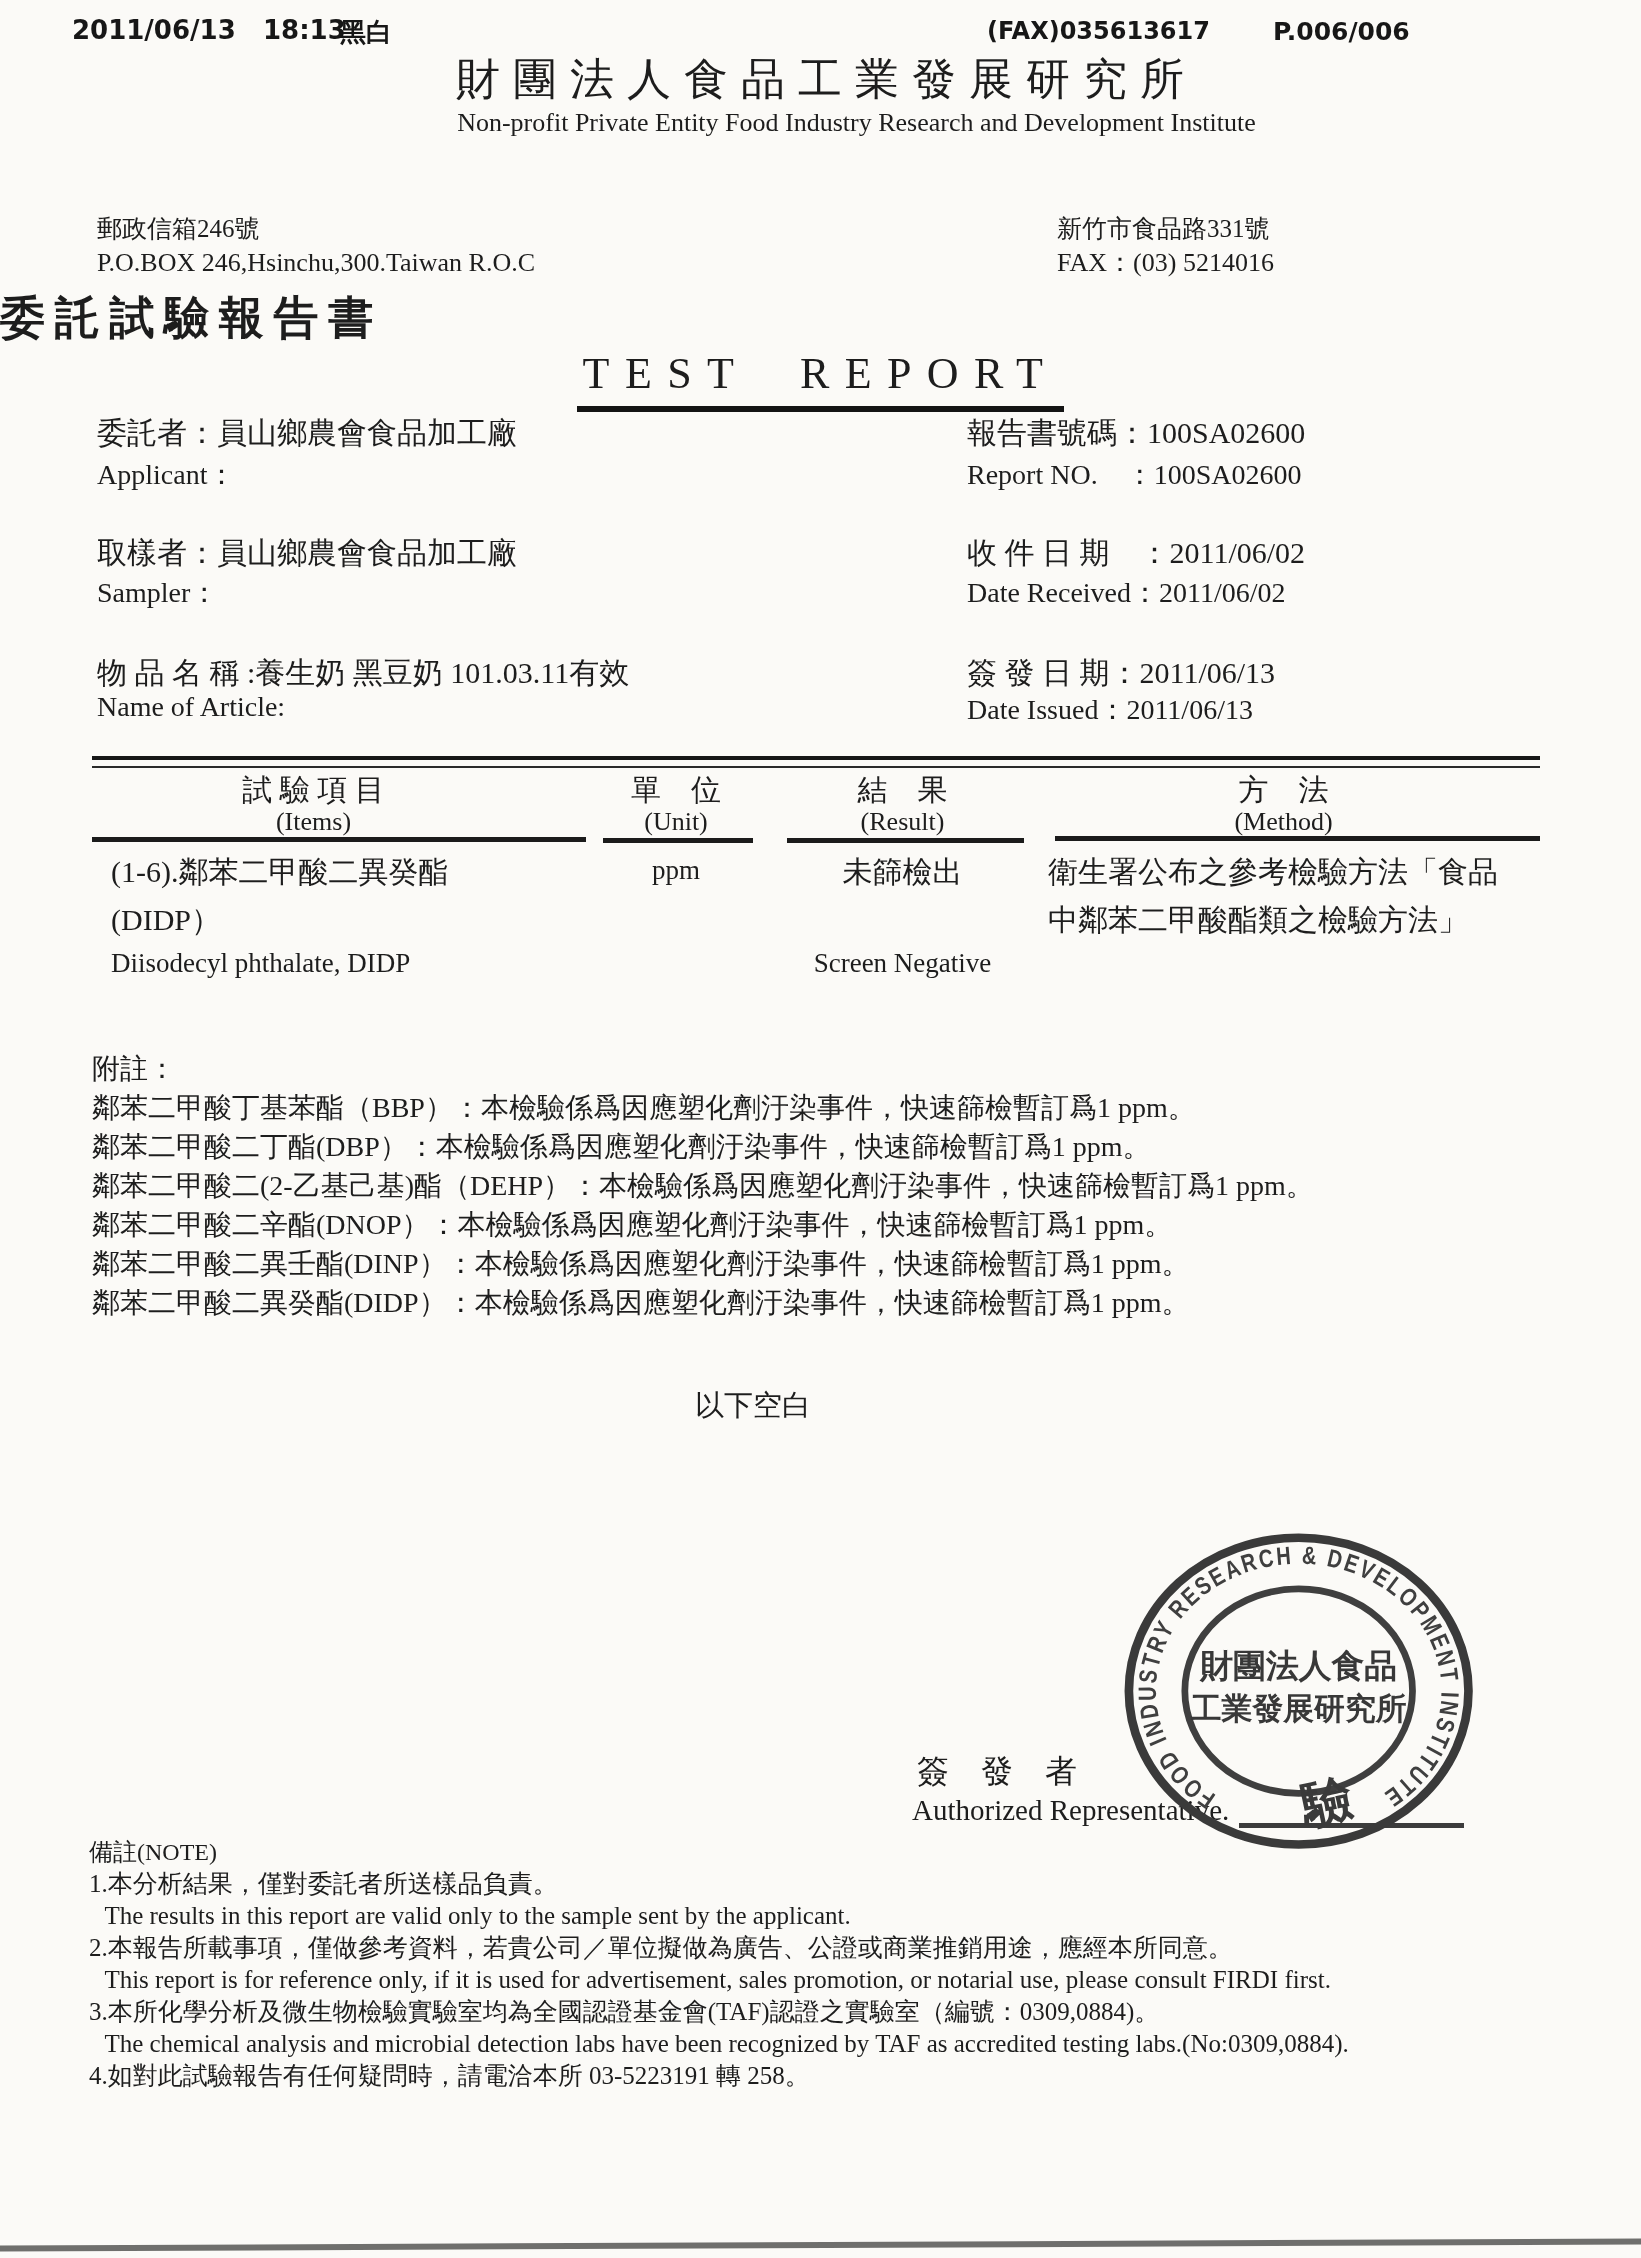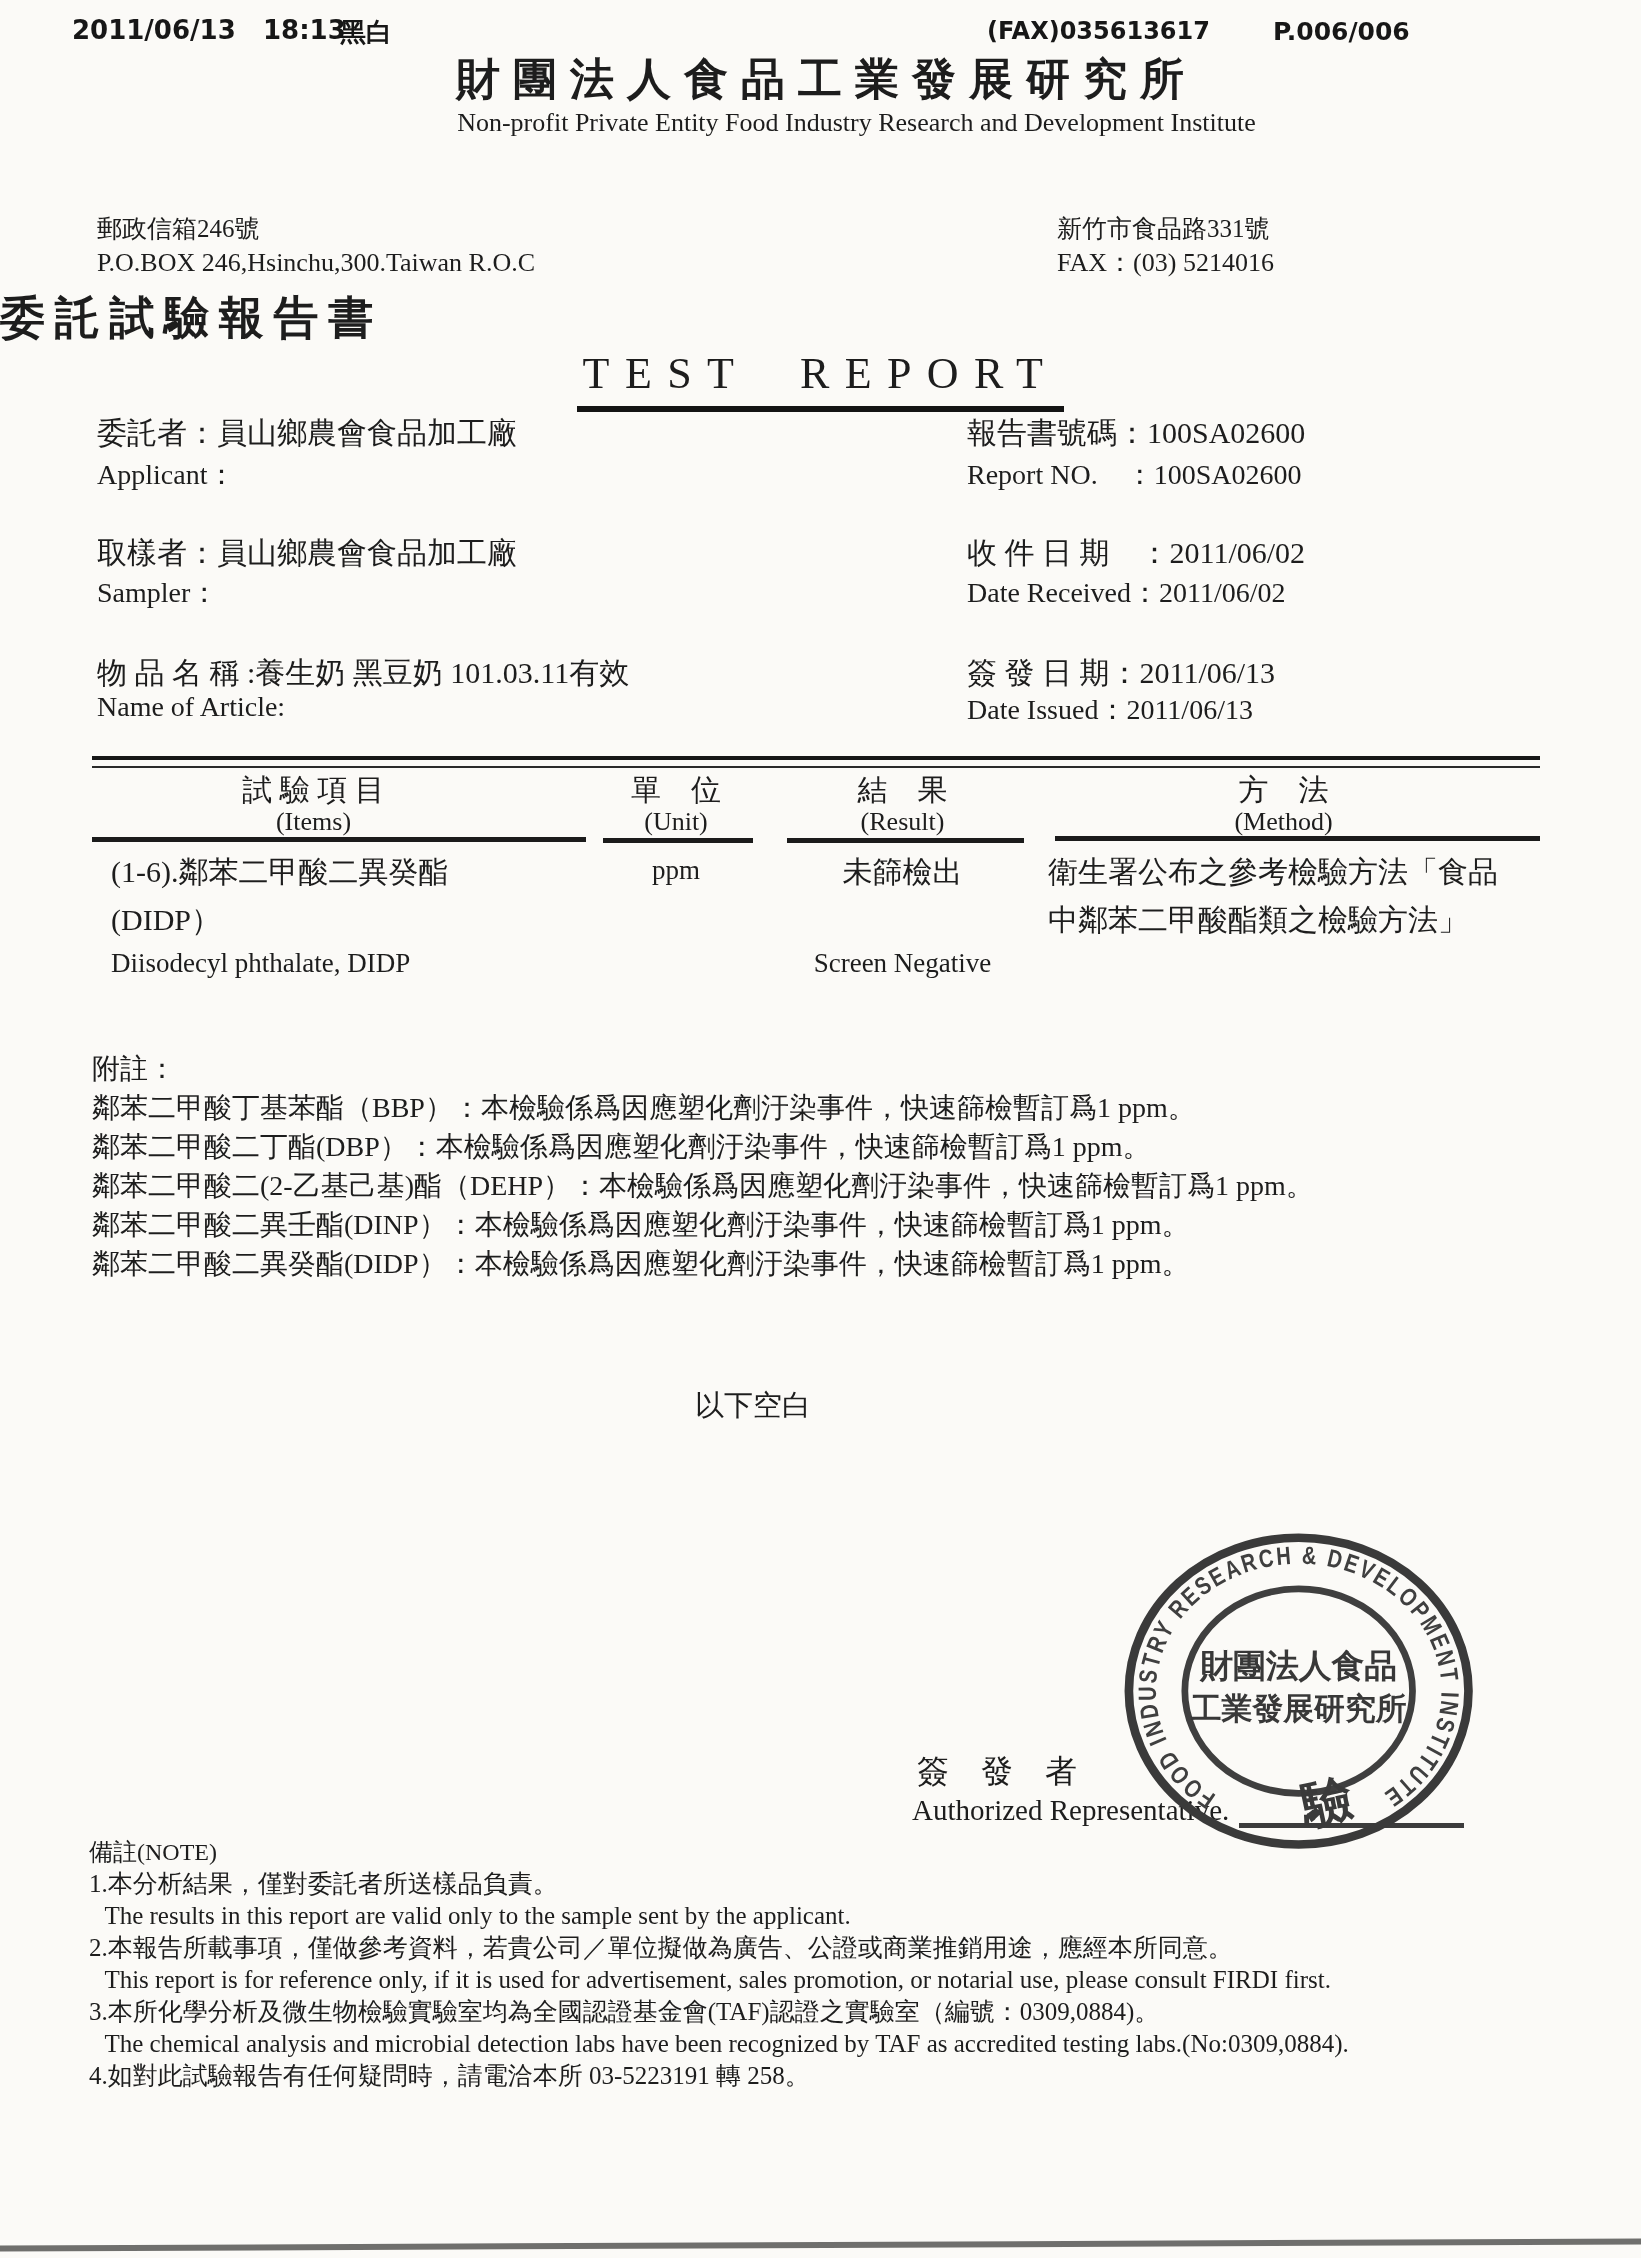--- a/index.html
+++ b/index.html
@@ -4,21 +4,21 @@
 <style>
   html,body{margin:0;padding:0;background:#e9e9e7;}
   .page{
     position:relative; width:1641px; height:2258px; margin:0 auto;
     background:#fbfaf7; overflow:hidden; color:#1d1d1d;
     font-family:"Liberation Serif","DejaVu Serif",serif;
   }
   .abs{position:absolute;}
   .fax{font-family:"DejaVu Sans","Liberation Sans",sans-serif;font-weight:bold;font-size:26px;color:#171717;}
   .cn{font-family:"Liberation Serif","DejaVu Serif",serif;}
-  .title-cn{font-size:44px;font-weight:700;letter-spacing:1px;white-space:nowrap;}
+  .title-cn{font-size:44px;font-weight:400;letter-spacing:1px;white-space:nowrap;}
   .subtitle{font-size:26px;}
   .addr{font-size:26px;line-height:34px;}
   .rpt-cn{font-size:45px;font-weight:600;letter-spacing:9.7px;}
   .rpt-en{font-size:44px;letter-spacing:15.4px;word-spacing:25px;border-bottom:6.8px solid #141414;padding:0 5.8px 7.7px 5.8px;}
   .info-cn{font-size:30px;white-space:nowrap;}
   .info-en{font-size:28px;white-space:nowrap;}
   .rule{background:#1b1b1b;}
   .th-cn{font-size:30px;text-align:center;}
   .th-en{font-size:26px;text-align:center;}
   .cell{font-size:30px;white-space:nowrap;}
@@ -104,20 +104,21 @@
   <div class="abs cell-en" style="left:782px;top:948px;width:241px;text-align:center;">Screen Negative</div>
 
   <div class="abs cell" style="left:1048px;top:852px;">衛生署公布之參考檢驗方法「食品</div>
   <div class="abs cell" style="left:1048px;top:900px;">中鄰苯二甲酸酯類之檢驗方法」</div>
 
   <div class="abs notes" style="left:92px;top:1049px;">
     <div>附註：</div>
     <div>鄰苯二甲酸丁基苯酯（BBP）：本檢驗係爲因應塑化劑汙染事件，快速篩檢暫訂爲1 ppm。</div>
     <div>鄰苯二甲酸二丁酯(DBP）：本檢驗係爲因應塑化劑汙染事件，快速篩檢暫訂爲1 ppm。</div>
     <div>鄰苯二甲酸二(2-乙基己基)酯（DEHP）：本檢驗係爲因應塑化劑汙染事件，快速篩檢暫訂爲1 ppm。</div>
+    <div>鄰苯二甲酸二辛酯(DNOP）：本檢驗係爲因應塑化劑汙染事件，快速篩檢暫訂爲1 ppm。</div>
     <div>鄰苯二甲酸二異壬酯(DINP）：本檢驗係爲因應塑化劑汙染事件，快速篩檢暫訂爲1 ppm。</div>
     <div>鄰苯二甲酸二異癸酯(DIDP）：本檢驗係爲因應塑化劑汙染事件，快速篩檢暫訂爲1 ppm。</div>
   </div>
 
   <div class="abs cn" style="left:664px;top:1386px;width:178px;text-align:center;font-size:29px;">以下空白</div>
 
   <div class="abs sig-cn" style="left:917px;top:1750px;">簽　發　者</div>
   <div class="abs sig-en" style="left:912px;top:1794px;">Authorized Representative.</div>
   <div class="abs" style="left:1239px;top:1823px;width:225px;height:4.8px;background:#3c3c3c;"></div>
 

